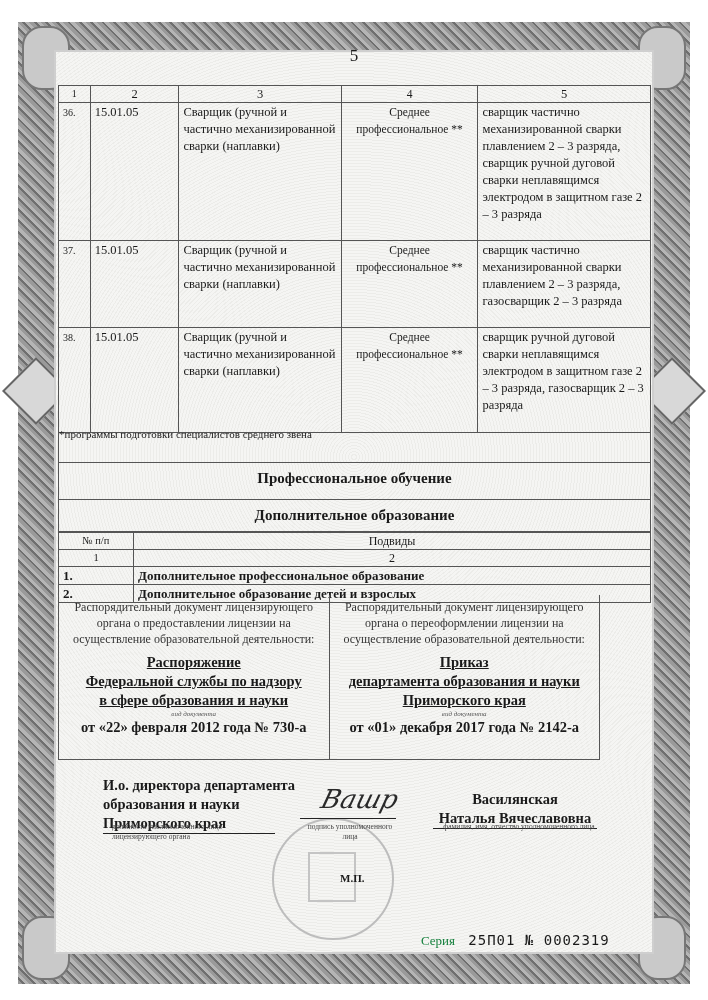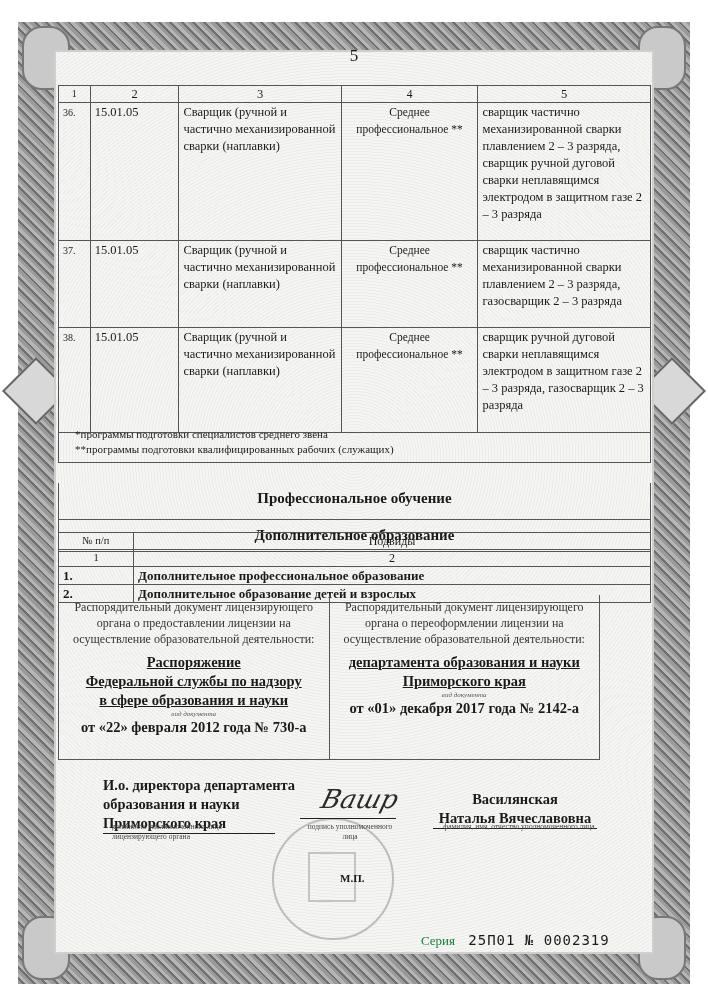--- a/index.html
+++ b/index.html
@@ -15,22 +15,22 @@
   .page-num{position:absolute;left:0;width:708px;top:46px;text-align:center;font-size:17px;}
   table{border-collapse:collapse;}
   .t1{position:absolute;left:58px;top:85px;width:593px;font-size:12.5px;}
   .t1 td{border:1px solid #555;vertical-align:top;padding:1px 4px;line-height:17px;}
   .t1 .hdr td{text-align:center;height:14px;line-height:14px;}
   .c1{width:22px;font-size:10px;}
   .c2{width:78px;}
   .c3{width:150px;}
   .c4{width:125px;text-align:center;font-size:11.5px;}
   .c5{width:160px;}
-  .notes{position:absolute;left:58px;top:427px;width:593px;font-size:11px;line-height:15px;border-left:1px solid #555;border-right:1px solid #555;padding:0 16px;box-sizing:border-box;height:36px;border-bottom:1px solid #555;}
-  .section{position:absolute;left:58px;width:593px;box-sizing:border-box;text-align:center;font-weight:bold;font-size:15px;border-left:1px solid #555;border-right:1px solid #555;border-bottom:1px solid #555;margin-top:20px;}
+  .notes{position:absolute;left:58px;top:427px;width:593px;font-size:11px;line-height:15px;border-left:1px solid #555;border-right:1px solid #555;padding:0 0;box-sizing:border-box;height:36px;border-bottom:1px solid #555;}
+  .section{position:absolute;left:58px;width:593px;box-sizing:border-box;text-align:center;font-weight:bold;font-size:15px;border-left:1px solid #555;border-right:1px solid #555;border-bottom:1px solid #555;}
   .s1{top:463px;height:37px;line-height:30px;}
   .s2{top:500px;height:32px;line-height:30px;}
   .t2{position:absolute;left:58px;top:532px;width:593px;font-size:13px;}
   .t2 td{border:1px solid #555;padding:1px 4px;height:14px;line-height:14px;}
   .t2 .n{width:66px;text-align:center;font-size:10.5px;}
   .t2 .hc{text-align:center;font-size:12px;}
   .t2 .b td{font-weight:bold;font-size:13px;height:15px;line-height:15px;}
   .t2 .b .n{text-align:left;font-size:13px;}
   .orders{position:absolute;left:58px;top:595px;width:542px;height:165px;display:flex;border:1px solid #555;border-top:none;box-sizing:border-box;justify-content:center;}
   .order{flex:1;text-align:center;padding-top:4px;}
@@ -97,21 +97,20 @@
     <td class="c2">15.01.05</td>
     <td class="c3">Сварщик (ручной и частично механизированной сварки (наплавки)</td>
     <td class="c4">Среднее профессиональное **</td>
     <td class="c5">сварщик ручной дуговой сварки неплавящимся электродом в защитном газе 2 – 3 разряда, газосварщик 2 – 3 разряда</td>
   </tr>
 </tbody>
   </table>
 
 <div class="notes">
   <div>*программы подготовки специалистов среднего звена</div>
-  <div>**программы подготовки квалифицированных рабочих (служащих)</div>
 </div>
 
 <div class="section s1">Профессиональное обучение</div>
 <div class="section s2">Дополнительное образование</div>
 
 <table class="t2">
   <tbody>
       <tr>
     <td class="n">№ п/п</td>
     <td class="hc">Подвиды</td>
@@ -138,20 +137,21 @@
       <span>Распоряжение</span>
       <span>Федеральной службы по надзору</span>
       <span>в сфере образования и науки</span>
     </div>
     <div class="kind">вид документа</div>
     <div class="date">от «22» февраля 2012 года № 730-а</div>
   </div>
   <div class="order">
     <div class="intro">Распорядительный документ лицензирующего органа о переоформлении лицензии на осуществление образовательной деятельности:</div>
     <div class="doc">
+      <span>Приказ</span>
       <span>департамента образования и науки</span>
       <span>Приморского края</span>
     </div>
     <div class="kind">вид документа</div>
     <div class="date">от «01» декабря 2017 года № 2142-а</div>
   </div>
 </div>
 
 <div class="sig-pos">
   <div>И.о. директора департамента</div>

